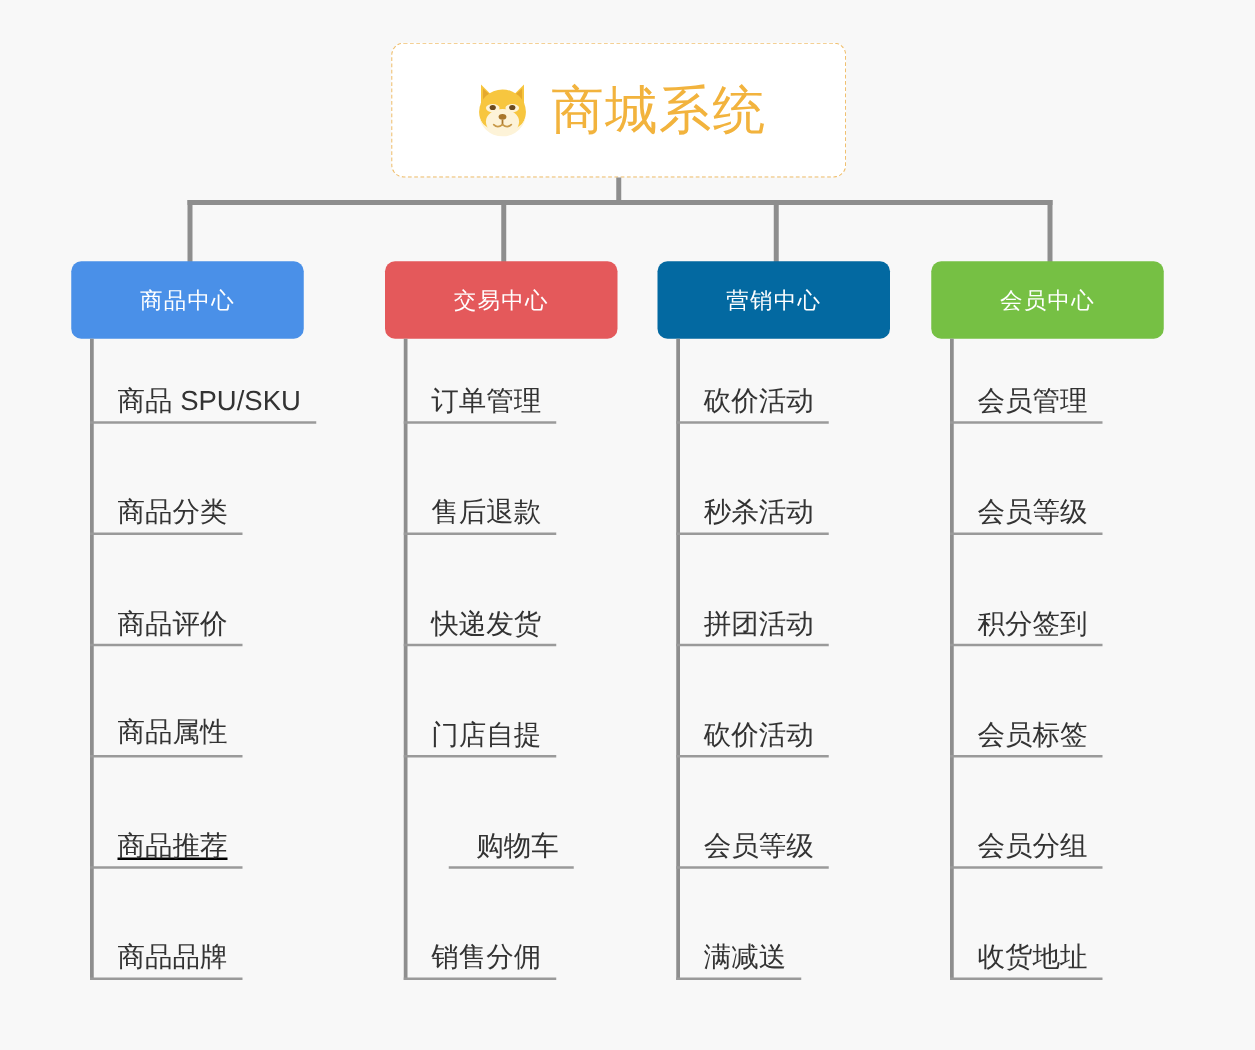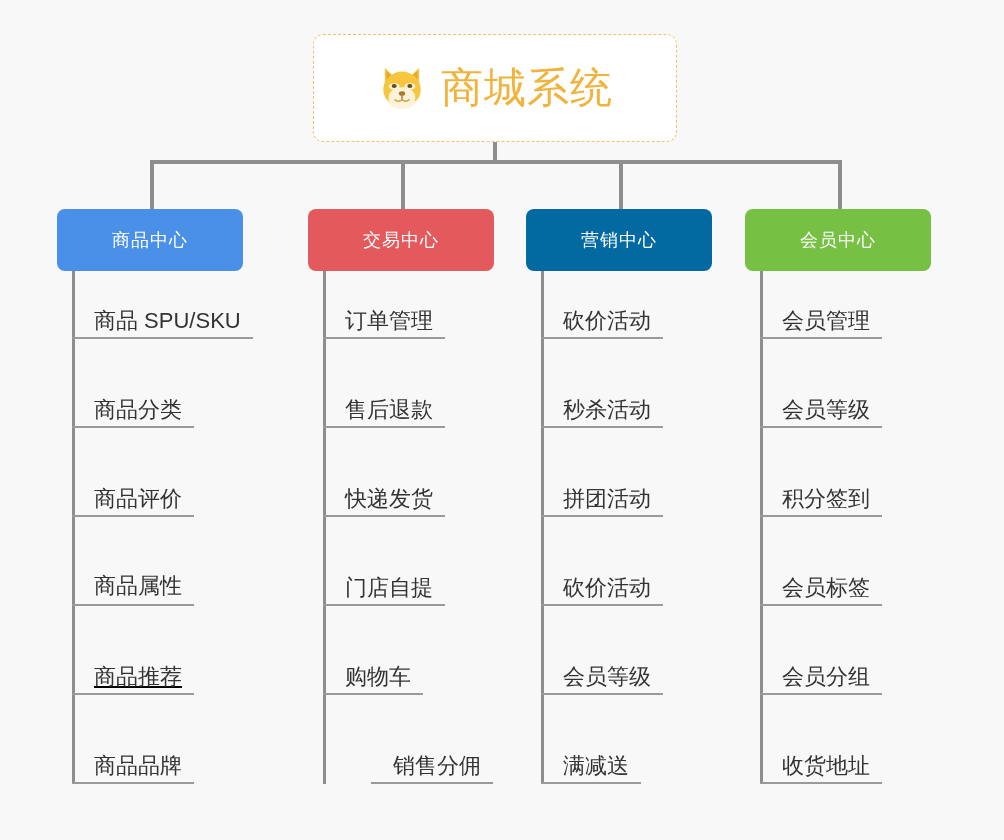--- a/index.html
+++ b/index.html
@@ -184,24 +184,24 @@
         </div>
         <div class="leaf-item" style="top: 113px;">
           <span class="leaf-label">售后退款</span>
         </div>
         <div class="leaf-item" style="top: 202px;">
           <span class="leaf-label">快递发货</span>
         </div>
         <div class="leaf-item" style="top: 291px;">
           <span class="leaf-label">门店自提</span>
         </div>
-        <div class="leaf-item" style="top: 380px;">
+        <div class="leaf-item" style="top: 380px; padding-left: 36px;">
           <span class="leaf-label">购物车</span>
         </div>
-        <div class="leaf-item" style="top: 469px; padding-left: 48px;">
+        <div class="leaf-item" style="top: 469px;">
           <span class="leaf-label">销售分佣</span>
         </div>
       </div>
       <div class="conn conn-drop" style="left: 619px;"></div>
       <div class="cat-box" style="left: 526px; width: 186px; background: #0369a1;">
         <span>营销中心</span>
       </div>
       <div class="leaf-column" style="left: 527px; width: 246px; height: 519px;">
         <div class="leaf-spine" style="height: 513px;"></div>
         <div class="leaf-item" style="top: 24px;">

